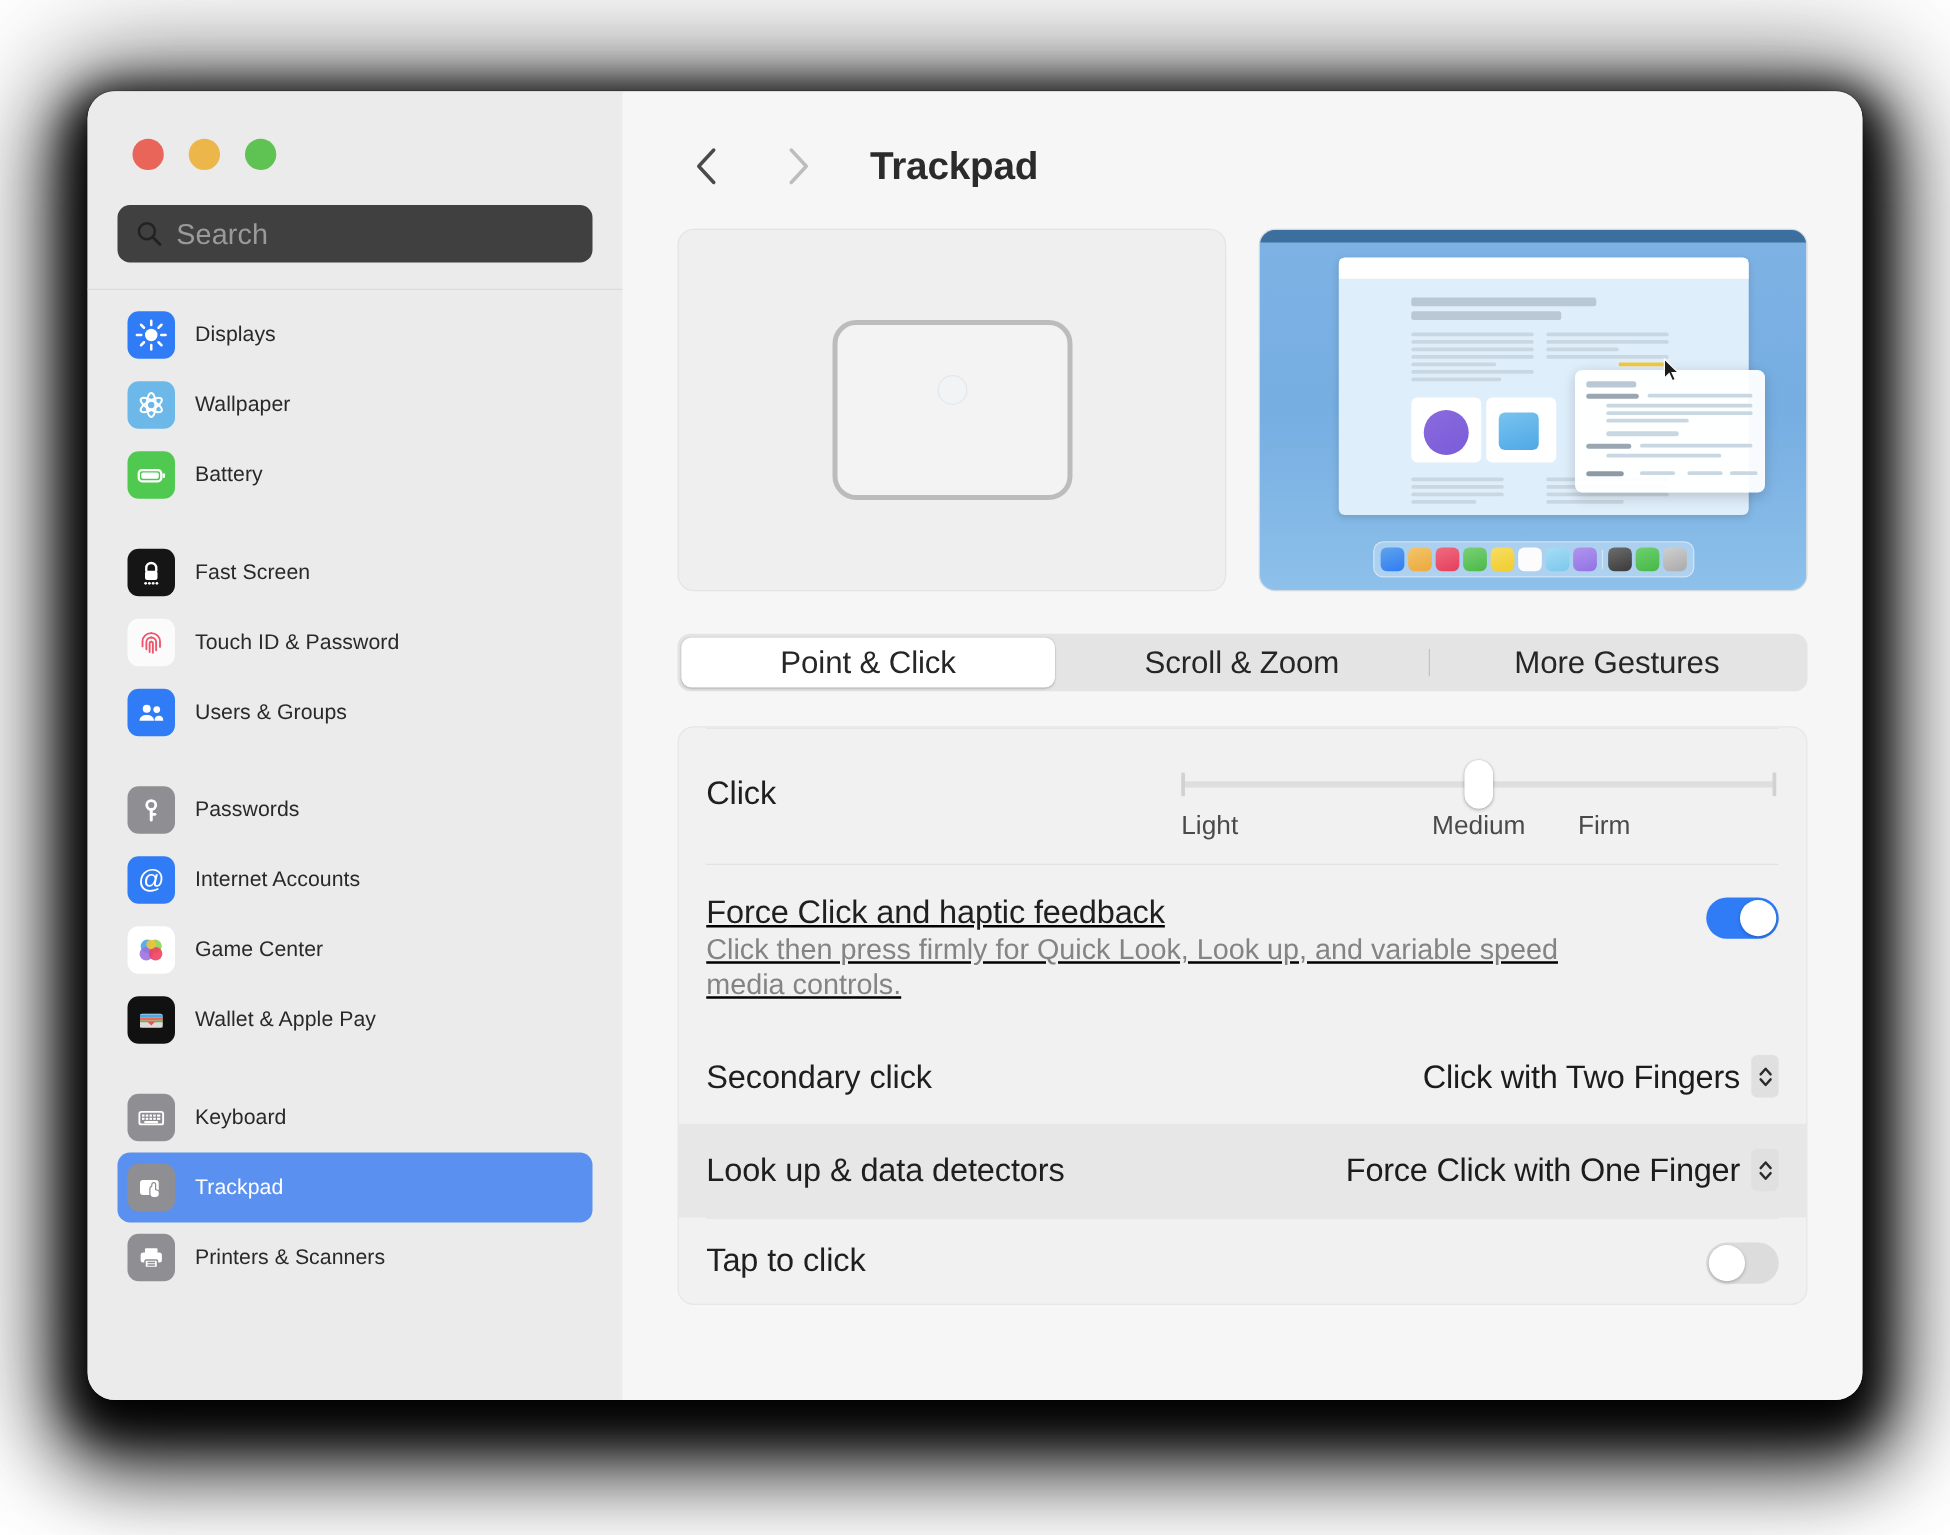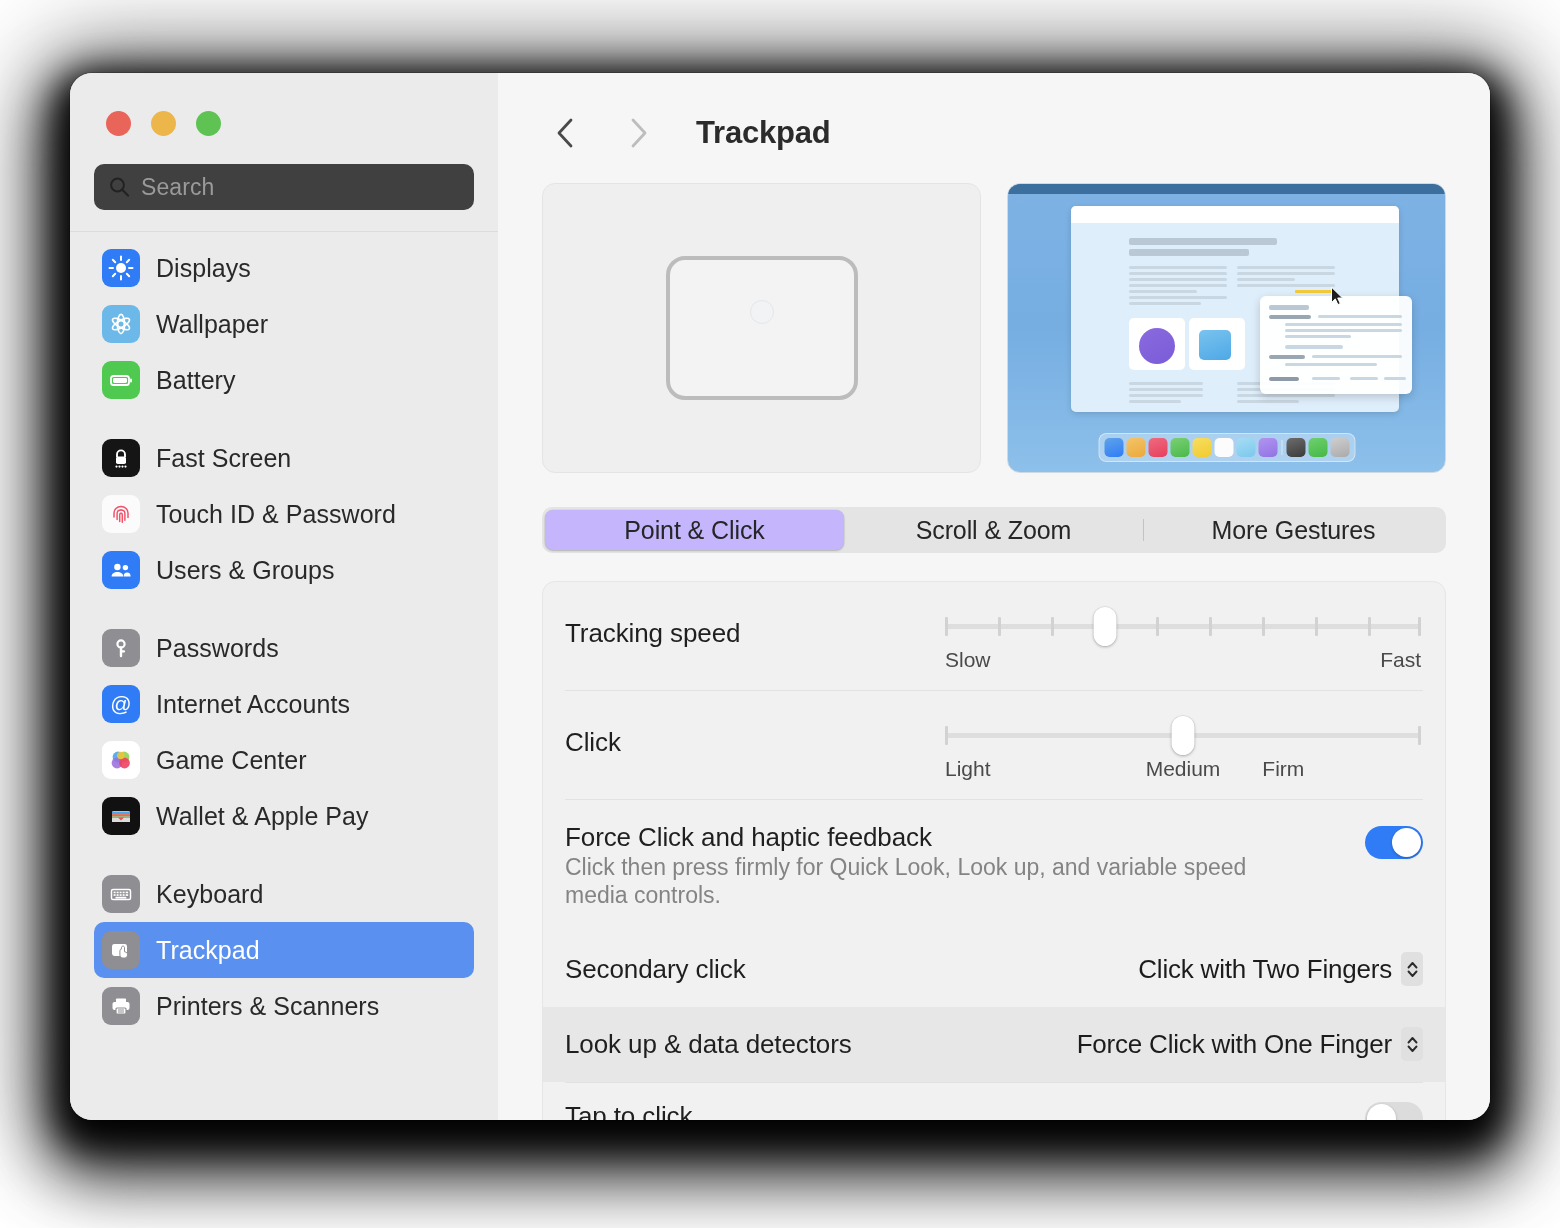--- a/index.html
+++ b/index.html
@@ -56,21 +56,21 @@
     margin: 21px 0 0 0;
   }
   .side-list { padding: 8px 24px 0 24px; }
   .side-item {
     display: flex; align-items: center; gap: 16px;
     height: 56px; border-radius: 10px; padding: 0 8px;
   }
   .side-item.selected { background: #5a91f0; }
   .side-item.selected .side-label { color: #fff; }
   .side-label {
-    font-size: 25px; color: #292929; letter-spacing: .05px;
+    font-size: 17px; color: #292929; letter-spacing: .05px;
     white-space: nowrap;
   }
   .app-icon {
     width: 38px; height: 38px; flex: none;
     border-radius: 9px; position: relative;
     display: flex; align-items: center; justify-content: center;
     overflow: hidden;
   }
   .side-gap { height: 22px; }
 
@@ -183,21 +183,21 @@
     padding: 3px;
     position: relative;
   }
   .tab {
     flex: 1; height: 40px;
     display: flex; align-items: center; justify-content: center;
     font-size: 25px; color: #262626;
     border-radius: 8px; letter-spacing: -.1px;
   }
   .tab.active {
-    background: #c4b5fd;
+    background: #ffffff;
     box-shadow: 0 1px 2px rgba(0,0,0,.18), 0 0 0 .5px rgba(0,0,0,.07);
   }
   .tab-sep {
     width: 1px; height: 22px; background: #c3c3c3;
   }
 
   
   .card {
     margin: 28px 44px 0 44px;
     background: #f1f1f1;
@@ -239,21 +239,21 @@
   }
   .slider-ends {
     display: flex; justify-content: space-between;
     font-size: 21px; color: #4a4a4a; margin-top: 2px;
   }
   .slider-ends.three > span { flex: 1; }
   .slider-ends.three > span:nth-child(2) { text-align: center; }
   .slider-ends.three > span:nth-child(3) { text-align: left; }
 
   .force-row { padding-top: 22px; padding-bottom: 22px; display: flex; }
-  .force-left { flex: 1; }
+  .force-left { flex: 1; text-decoration: underline; }
   .force-title { font-size: 26px; color: #1f1f1f; letter-spacing: -.1px; }
   .force-desc {
     font-size: 23px; color: #848484; margin-top: 0; line-height: 1.23;
     max-width: 720px;
   }
   .toggle {
     width: 58px; height: 33px; border-radius: 17px;
     position: relative; flex: none; margin-top: 4px;
   }
   .toggle.on { background: #2f7cf6; }
@@ -611,43 +611,20 @@
 
     <div class="tabs">
       <div class="tab active">Point &amp; Click</div>
       <div class="tab">Scroll &amp; Zoom</div>
       <div class="tab-sep"></div>
       <div class="tab">More Gestures</div>
     </div>
 
     <div class="card">
 
-      <div class="row slider-row">
-        <div class="row-label">Tracking speed</div>
-        <div class="slider-col">
-          <div class="slider">
-            <div class="track"></div>
-            <div class="tick" style="left:0%;"></div>
-            <div class="tick" style="left:11.1%;"></div>
-            <div class="tick" style="left:22.2%;"></div>
-            <div class="tick" style="left:33.3%;"></div>
-            <div class="tick" style="left:44.4%;"></div>
-            <div class="tick" style="left:55.5%;"></div>
-            <div class="tick" style="left:66.6%;"></div>
-            <div class="tick" style="left:77.7%;"></div>
-            <div class="tick" style="left:88.8%;"></div>
-            <div class="tick" style="right:0;"></div>
-            <div class="thumb" style="left:33.6%;"></div>
-          </div>
-          <div class="slider-ends">
-            <span>Slow</span>
-            <span>Fast</span>
-          </div>
-        </div>
-      </div>
 
       <div class="row-div"></div>
 
       <div class="row slider-row">
         <div class="row-label">Click</div>
         <div class="slider-col">
           <div class="slider">
             <div class="track"></div>
             <div class="tick" style="left:0%;"></div>
             <div class="tick" style="right:0;"></div>

